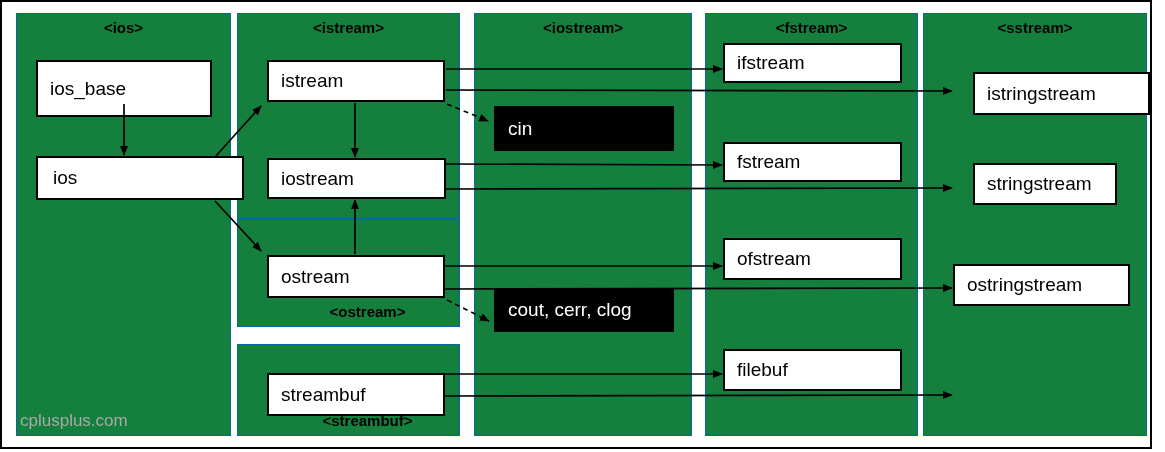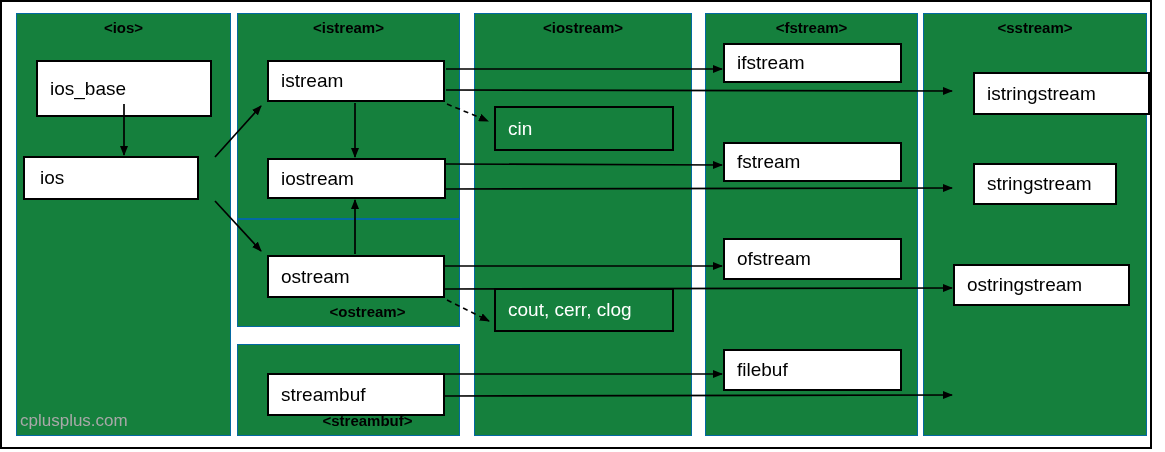--- a/index.html
+++ b/index.html
@@ -21,21 +21,21 @@
     letter-spacing:0px; white-space:nowrap;
   }
   .plabel.top { top:5px; }
   .plabel.bottom { bottom:6px;padding-left:38px; }
   .node {
     position:absolute; background:#ffffff; border:2px solid #000000;
     box-sizing:border-box; display:flex; align-items:center;
     padding-left:12px; font-size:19px; color:#000; white-space:nowrap;
     cursor:default;
   }
-  .node.dark { background:#15803d; border-color:#000000; color:#ffffff;text-align:right; }
+  .node.dark { background:#000000; border-color:#000000; color:#ffffff;text-align:right; }
   .watermark {
     position:absolute; left:20px; top:411px; font-size:17px; color:#a8a8a8;
   }
   svg.arrows {
     position:absolute; left:0; top:0; width:1165px; height:452px;
     pointer-events:none;
   }
   svg.arrows line { stroke:#000; stroke-width:1.7; }
   svg.arrows line.dashed { stroke-dasharray:5 4; stroke-width:1.6; }
 </style>
@@ -68,21 +68,21 @@
     <div class="plabel top">&lt;fstream&gt;</div>
   </div>
 
   <div class="panel" style="left:923px; top:13px; width:224px; height:423px;">
     <div class="plabel top">&lt;sstream&gt;</div>
   </div>
 
   <div class="watermark">cplusplus.com</div>
 
   <div class="node" style="left:36px;  top:60px;  width:176px; height:57px;">ios_base</div>
-  <div class="node" style="left:23px;  top:156px; width:176px; height:44px;padding-left:15px;">ios</div>
+  <div class="node" style="left:36px;  top:156px; width:208px; height:44px;padding-left:15px;">ios</div>
   <div class="node" style="left:267px; top:60px;  width:178px; height:42px;">istream</div>
   <div class="node" style="left:267px; top:158px; width:179px; height:41px;">iostream</div>
   <div class="node" style="left:267px; top:255px; width:178px; height:43px;">ostream</div>
   <div class="node" style="left:267px; top:373px; width:178px; height:43px;">streambuf</div>
 
   <div class="node dark" style="left:494px; top:106px; width:180px; height:45px;">cin</div>
   <div class="node dark" style="left:494px; top:288px; width:180px; height:44px;">cout, cerr, clog</div>
 
   <div class="node" style="left:723px; top:43px;  width:179px; height:40px;">ifstream</div>
   <div class="node" style="left:723px; top:142px; width:179px; height:40px;">fstream</div>

